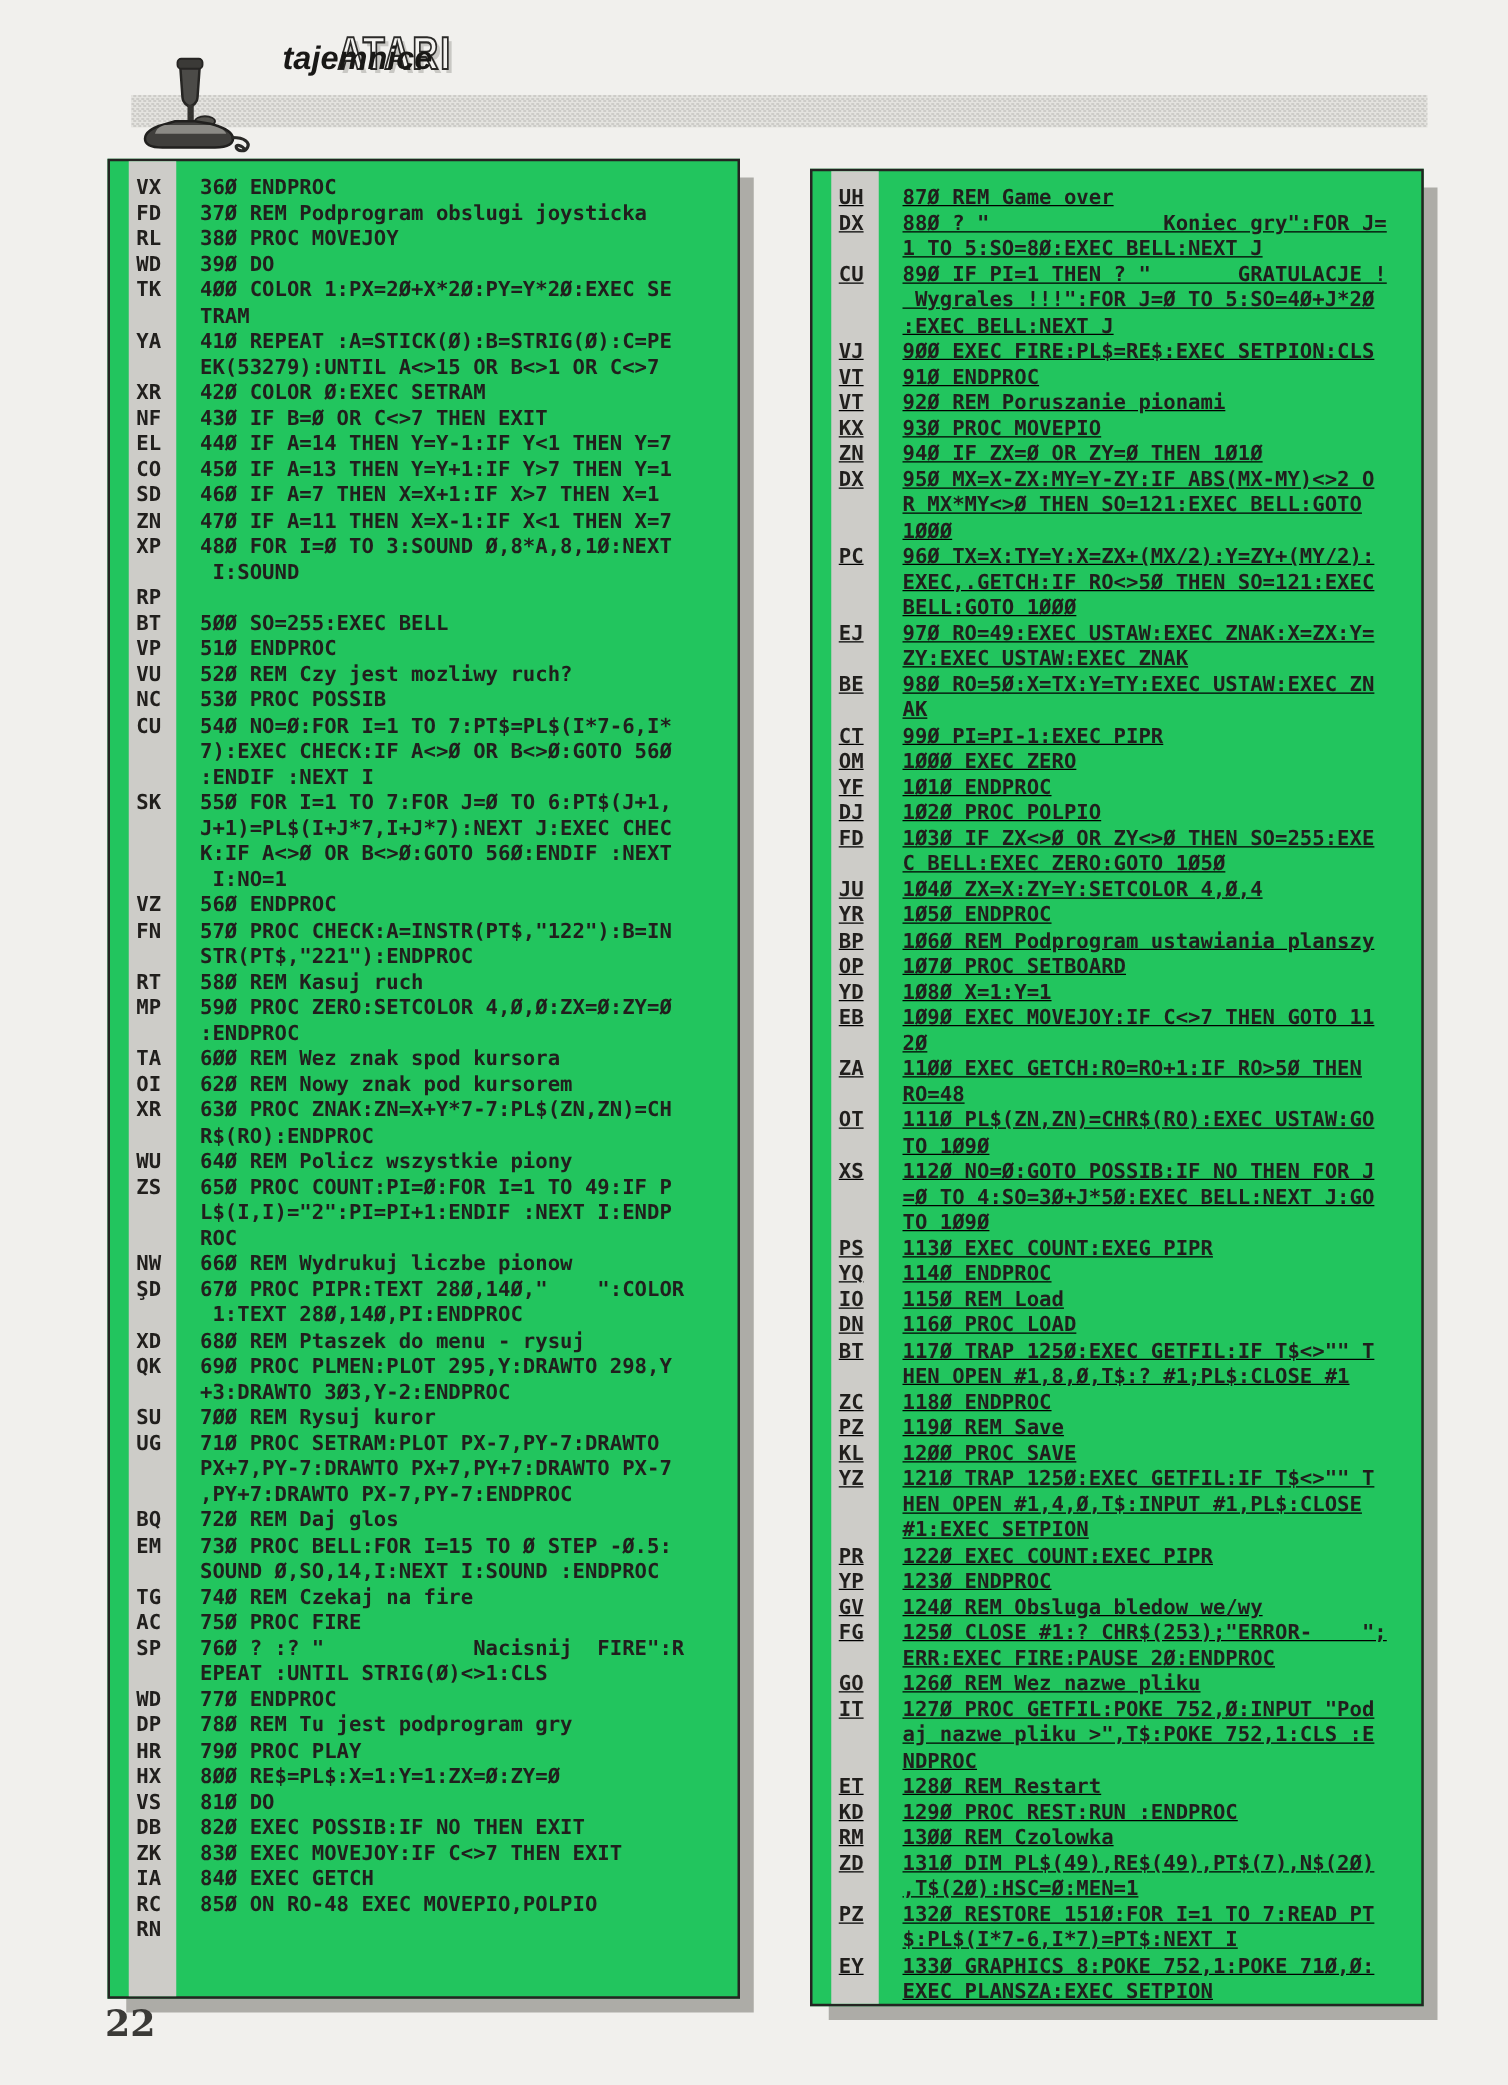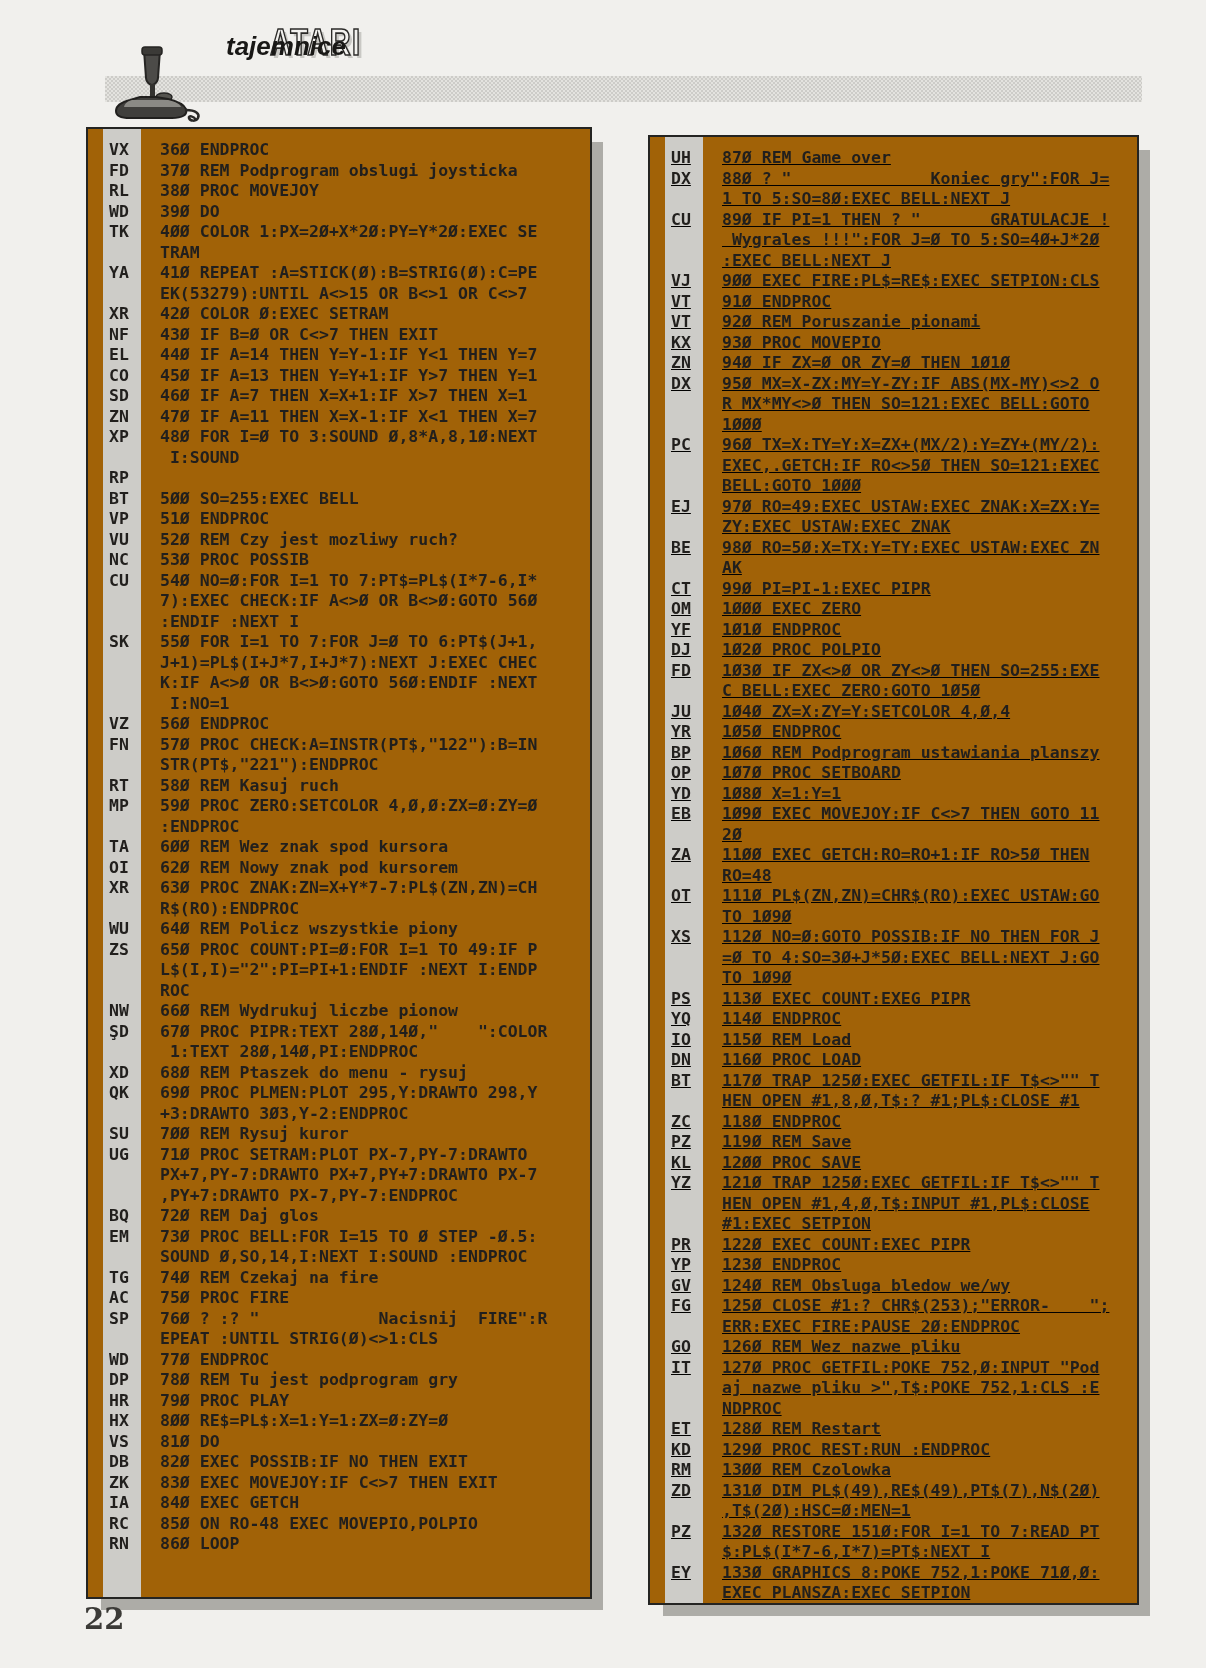--- a/index.html
+++ b/index.html
@@ -23,21 +23,21 @@
     text-shadow:4px 3px 0 #c9c8c4;
   }
   .logo .script{
     position:absolute;left:-44px;top:7px;
     font-family:Liberation Sans, sans-serif;font-style:italic;font-weight:700;font-size:26px;
     color:#191816;letter-spacing:0px;white-space:nowrap;
   }
   .joy{position:absolute;left:106px;top:44px;width:96px;height:80px;}
   
   .panel{
-    position:absolute;background:#a16207;border:2px solid #242422;
+    position:absolute;background:#22c55e;border:2px solid #242422;
     box-shadow:13px 13px 0 -2px #adaca7;
   }
   #left-box{left:86px;top:127px;width:502px;height:1468px;}
   #right-box{left:648px;top:135px;width:487px;height:1466px;text-decoration:underline;}
   .strip{position:absolute;left:15px;top:0;bottom:0;width:38px;background:#cdccc8;}
   .rows{position:relative;padding-top:11px;}
   .entry{display:flex;align-items:flex-start;}
   .chk,.code{
     font-family:"DejaVu Sans Mono",monospace;font-weight:700;
     font-size:16.5px;line-height:20.5px;color:#211f1d;
@@ -282,21 +282,20 @@
       <div class="entry">
         <span class="chk">IA</span>
         <span class="code">84Ø EXEC GETCH</span>
       </div>
       <div class="entry">
         <span class="chk">RC</span>
         <span class="code">85Ø ON RO-48 EXEC MOVEPIO,POLPIO</span>
       </div>
       <div class="entry">
         <span class="chk">RN</span>
-        <span class="code">86Ø LOOP</span>
       </div>
     </div>
 </div>
 
 <div class="panel" id="right-box">
   <div class="strip"></div>
   <div class="rows">
       <div class="entry">
         <span class="chk">UH</span>
         <span class="code">87Ø REM Game over</span>

